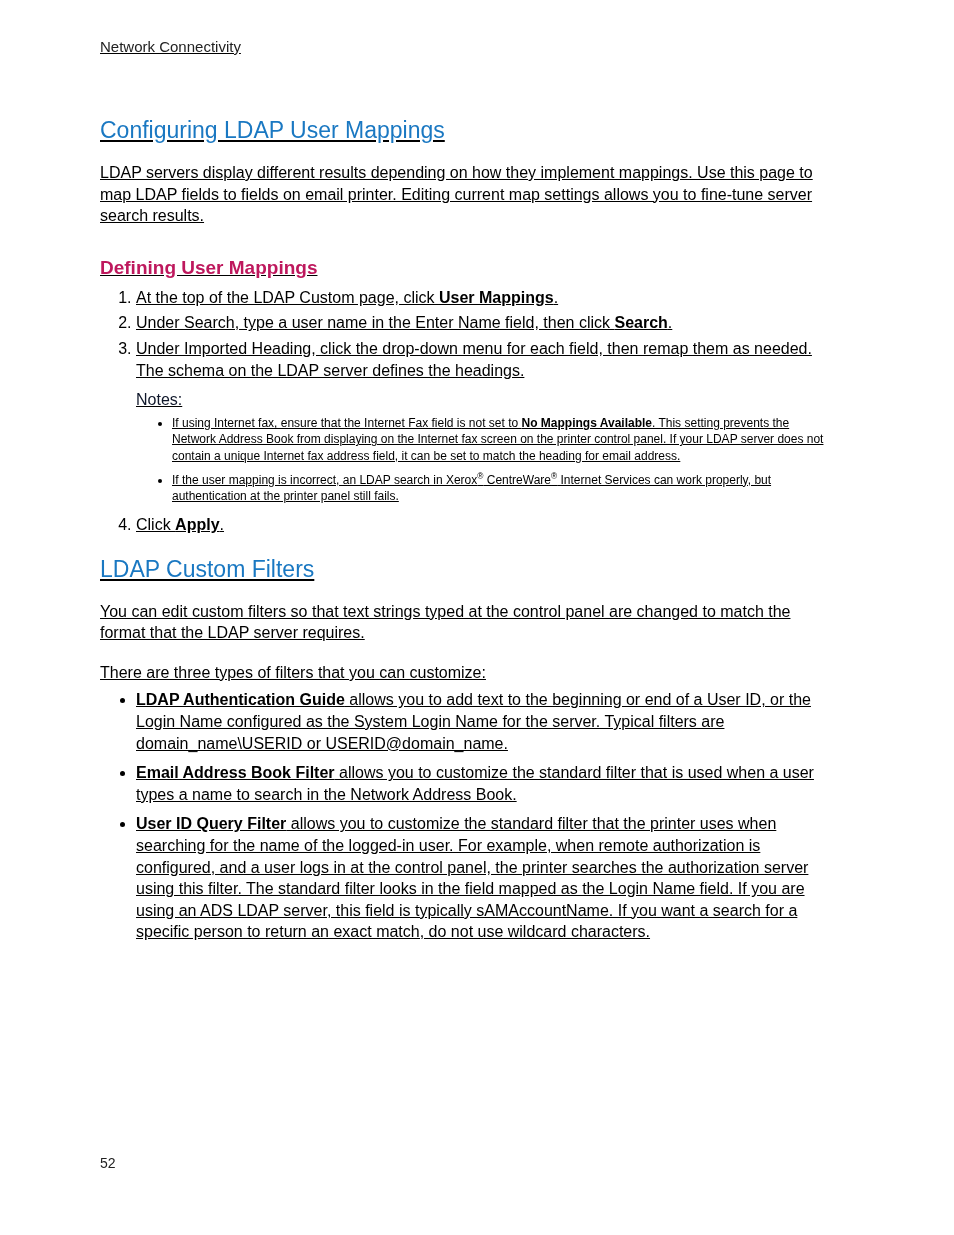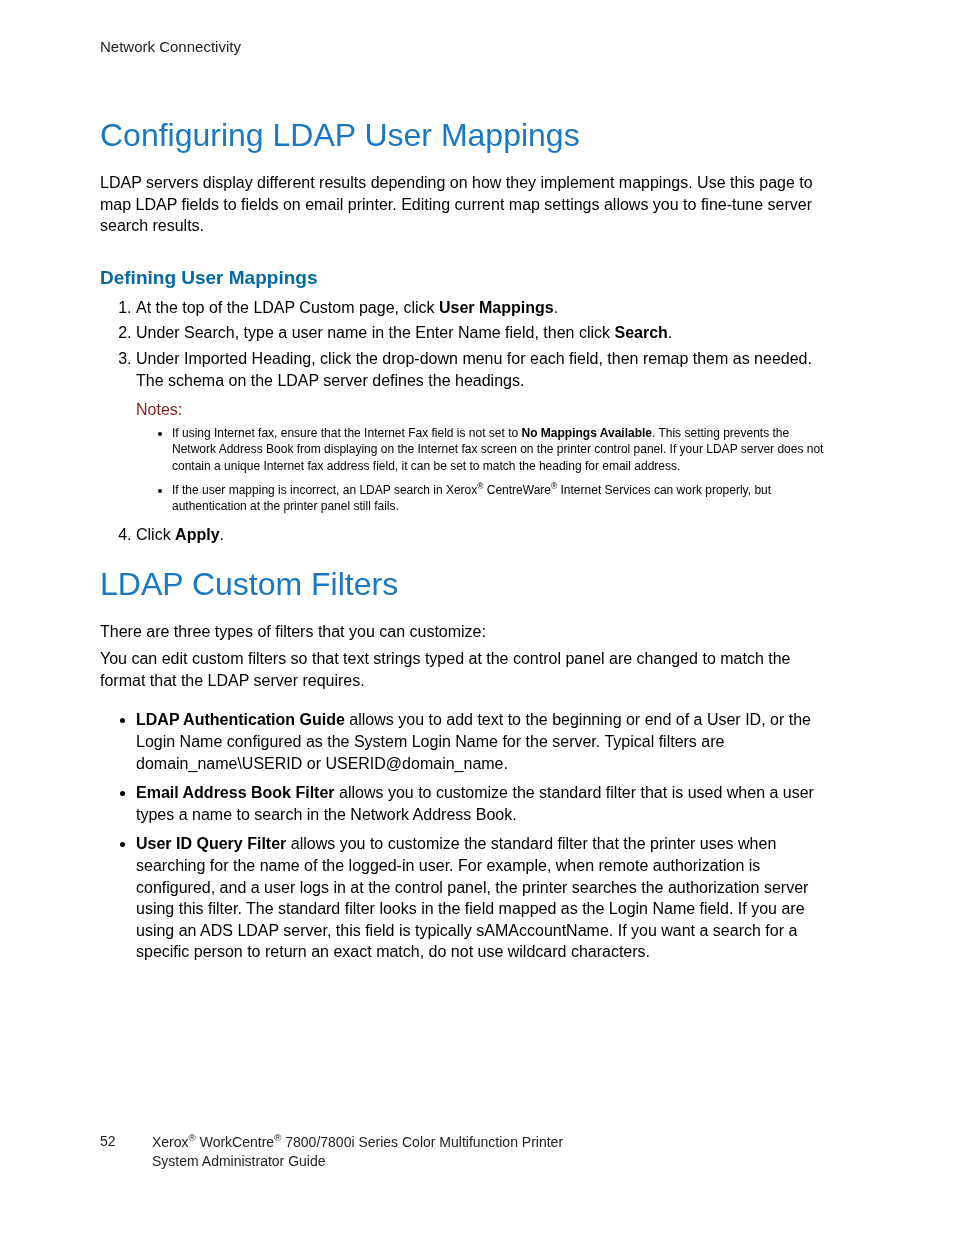--- a/index.html
+++ b/index.html
@@ -9,55 +9,56 @@
     font-family: "Segoe UI", Arial, sans-serif;
     color: #000;
     width: 954px;
   }
   .page {
     padding: 38px 100px 40px 100px;
     box-sizing: border-box;
     width: 934px;
     min-height: 1235px;
     position: relative;
+    text-decoration: underline;
   }
   .running-header {
     font-size: 15px;
     color: #222;
     margin-bottom: 62px;
   }
   .h1 {
-    font-size: 32px;
+    font-size: 23px;
     font-weight: 400;
     color: #1a78c2;
     margin: 0 0 18px 0;
   }
   .h2 {
     font-size: 19px;
     font-weight: 600;
-    color: #0369a1;
+    color: #be185d;
     margin: 30px 0 8px 0;
   }
   .para {
     font-size: 16px;
     line-height: 1.35;
     margin: 0 0 18px 0;
   }
   ol.steps {
     margin: 0 0 10px 0;
     padding-left: 36px;
     font-size: 16px;
   }
   ol.steps > li {
     margin-bottom: 4px;
     padding-left: 0px;
     line-height: 1.35;
   }
   .notes-label {
-    color: #7f1d1d;
+    color: #0f172a;
     font-size: 16px;
     margin: 10px 0 6px 36px;
   }
   ul.notes {
     margin: 0 0 10px 0;
     padding-left: 72px;
     font-size: 12px;
   }
   ul.notes > li {
     margin-bottom: 8px;
@@ -128,36 +129,32 @@
   </ul>
 
   <ol class="steps" start="4">
     <li>
       <span>Click </span><span class="bold">Apply</span><span>.</span>
     </li>
   </ol>
 
   <div class="h1" style="margin-top:20px;">LDAP Custom Filters</div>
 
+  <p class="para">You can edit custom filters so that text strings typed at the control panel are changed to match the format that the LDAP server requires.</p>
   <p class="para" style="margin-bottom:6px;">There are three types of filters that you can customize:</p>
-  <p class="para">You can edit custom filters so that text strings typed at the control panel are changed to match the format that the LDAP server requires.</p>
 
   <ul class="bullets">
     <li>
       <span class="bold">LDAP Authentication Guide</span><span> allows you to add text to the beginning or end of a User ID, or the Login Name configured as the System Login Name for the server. Typical filters are domain_name\USERID or USERID@domain_name.</span>
     </li>
     <li>
       <span class="bold">Email Address Book Filter</span><span> allows you to customize the standard filter that is used when a user types a name to search in the Network Address Book.</span>
     </li>
     <li>
       <span class="bold">User ID Query Filter</span><span> allows you to customize the standard filter that the printer uses when searching for the name of the logged-in user. For example, when remote authorization is configured, and a user logs in at the control panel, the printer searches the authorization server using this filter. The standard filter looks in the field mapped as the Login Name field. If you are using an ADS LDAP server, this field is typically sAMAccountName. If you want a search for a specific person to return an exact match, do not use wildcard characters.</span>
     </li>
   </ul>
 
   <div class="footer">
     <div class="pagenum">52</div>
-    <div class="ftext">
-      <span>Xerox</span><sup>®</sup><span> WorkCentre</span><sup>®</sup><span> 7800/7800i Series Color Multifunction Printer</span><br>
-      <span>System Administrator Guide</span>
-    </div>
   </div>
 
 </div>
 
 </body></html>

